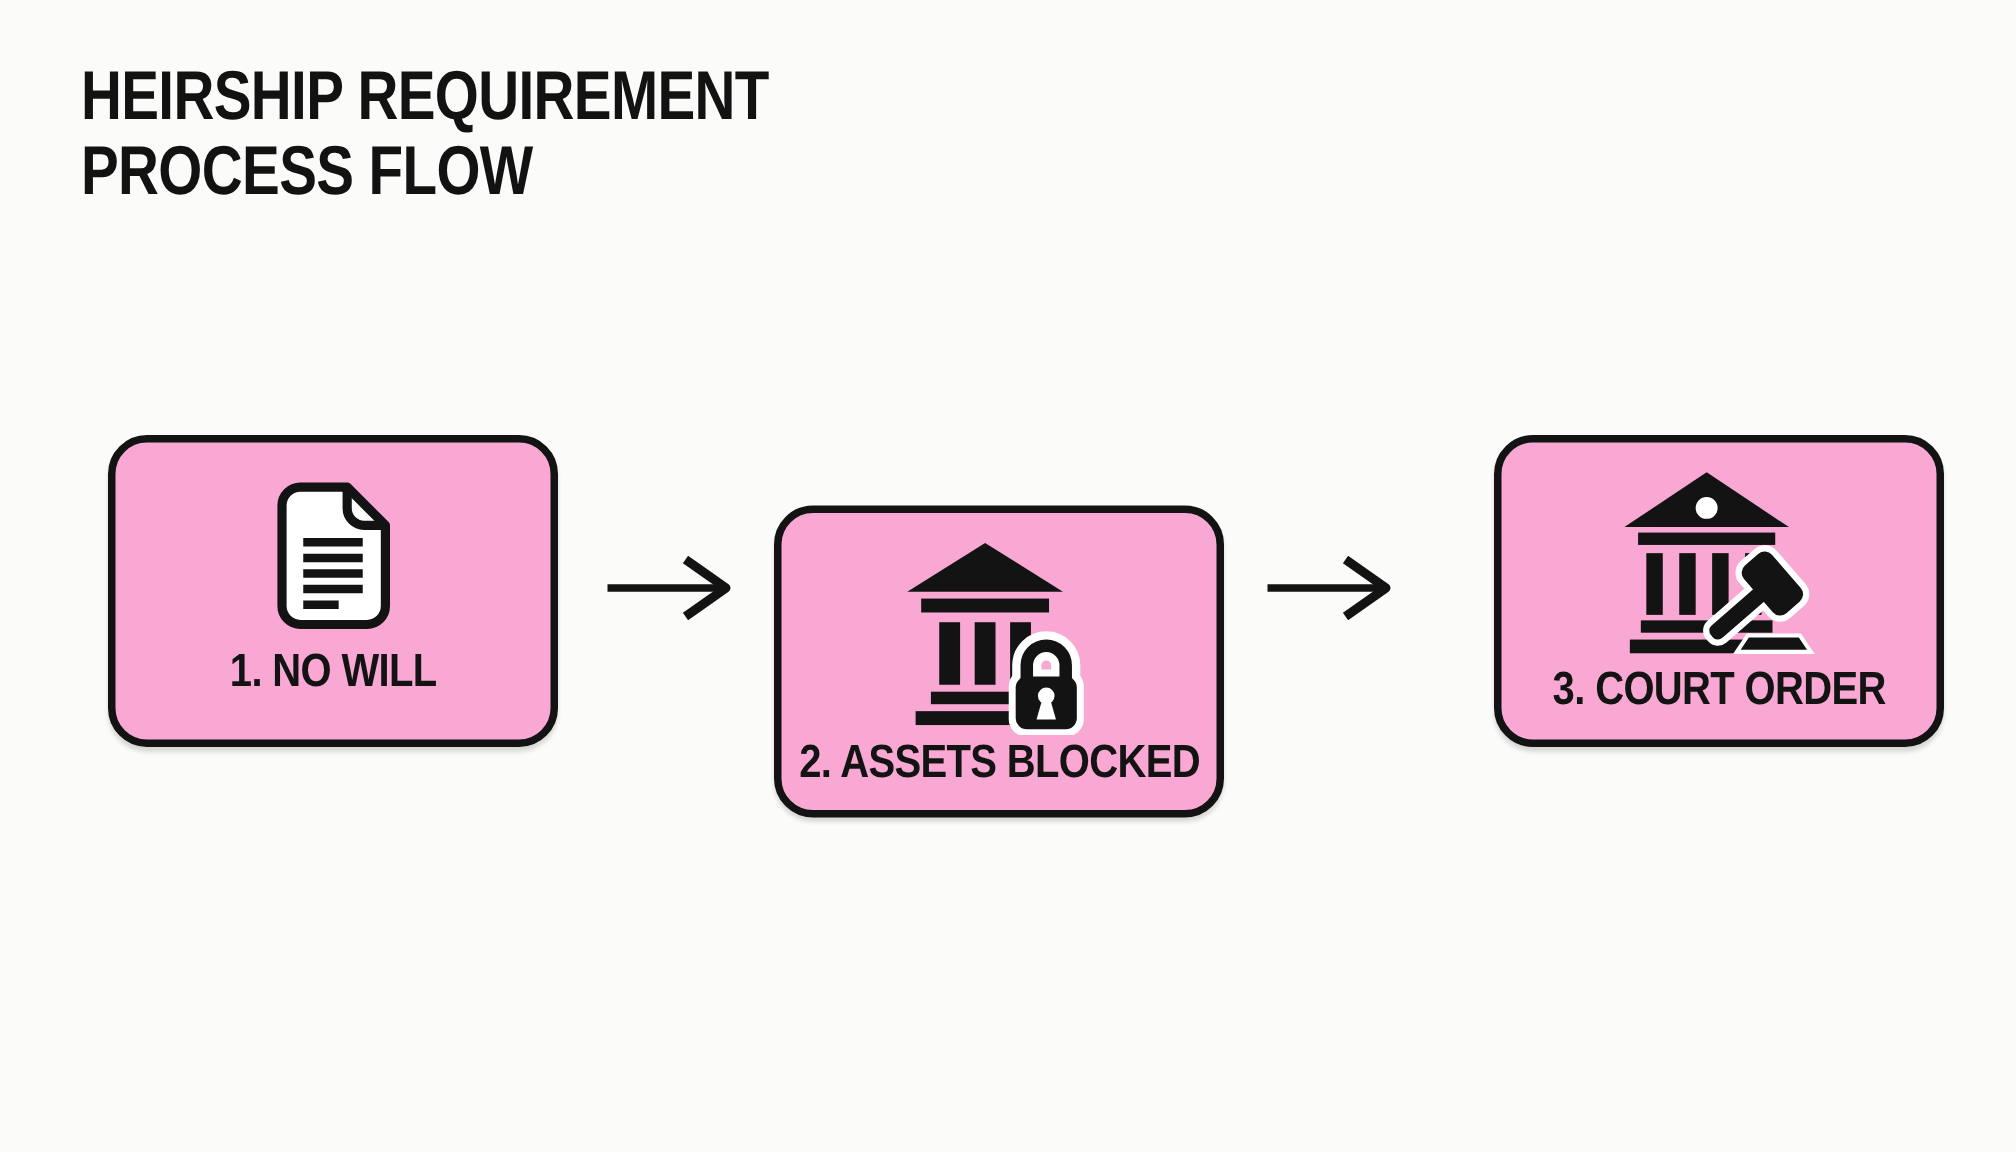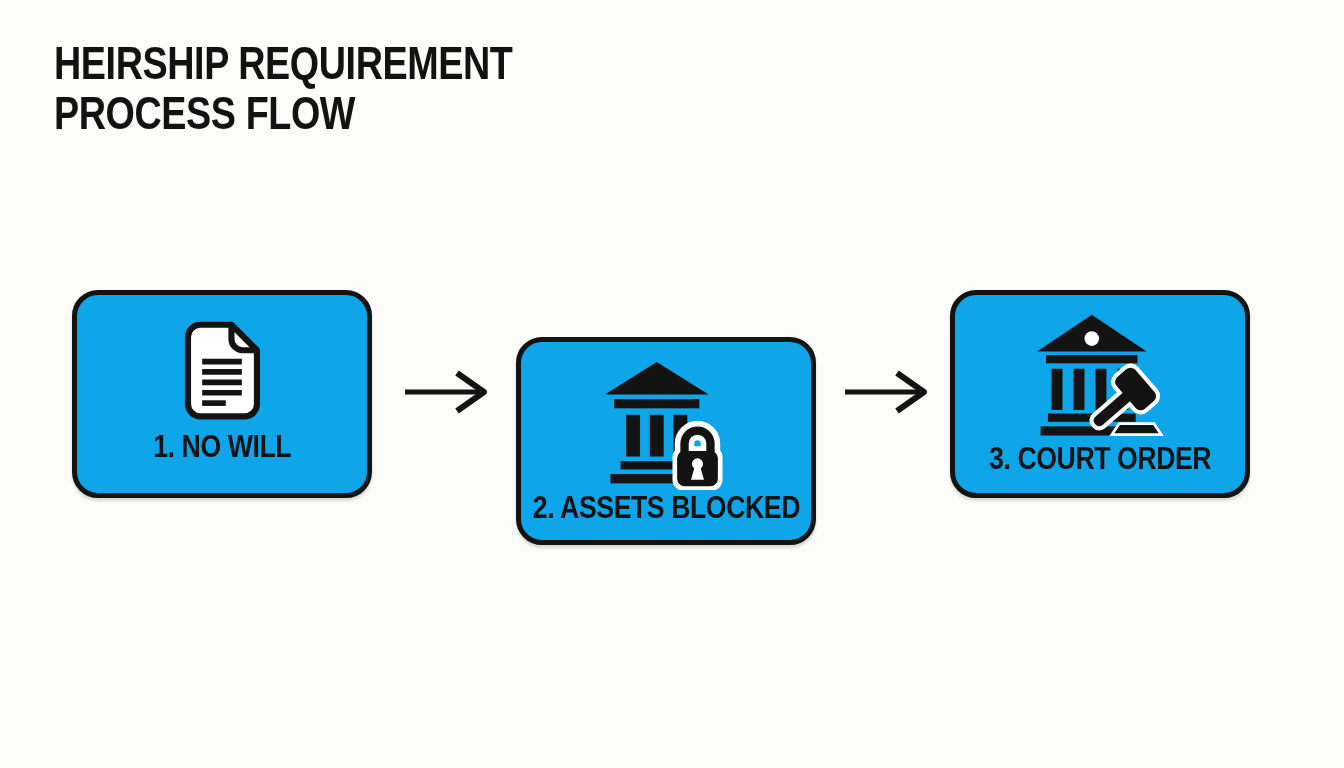--- a/index.html
+++ b/index.html
@@ -22,30 +22,30 @@
     letter-spacing: -0.5px;
     color: #121212;
     transform: scaleX(0.82);
     transform-origin: left top;
     white-space: nowrap;
   }
   .title .line { display: block; }
   .step-box {
     position: absolute; top: 290px;
     width: 300px; height: 208px;
-    background: #0ea5e9;
+    background: #f9a8d4;
     border: 5px solid #131313;
     border-radius: 26px;
     box-shadow: 0 3px 3px rgba(0,0,0,0.14);
     display: flex; flex-direction: column; align-items: center;
     padding: 18px 8px 22px 8px;
   }
   .step-box.pos-1 { left: 72px; }
   .step-box.pos-2 { left: 516px; margin-top: 47px; }
-  .step-box.pos-3 { left: 950px; align-items: center; }
+  .step-box.pos-3 { left: 996px; align-items: center; }
   .icon-wrap {
     flex: 1 1 auto;
     display: flex; align-items: center; justify-content: center;
     width: 100%;
   }
   .step-label {
     flex: 0 0 auto;
     font-weight: 700;
     font-size: 31px;
     letter-spacing: -0.5px;

